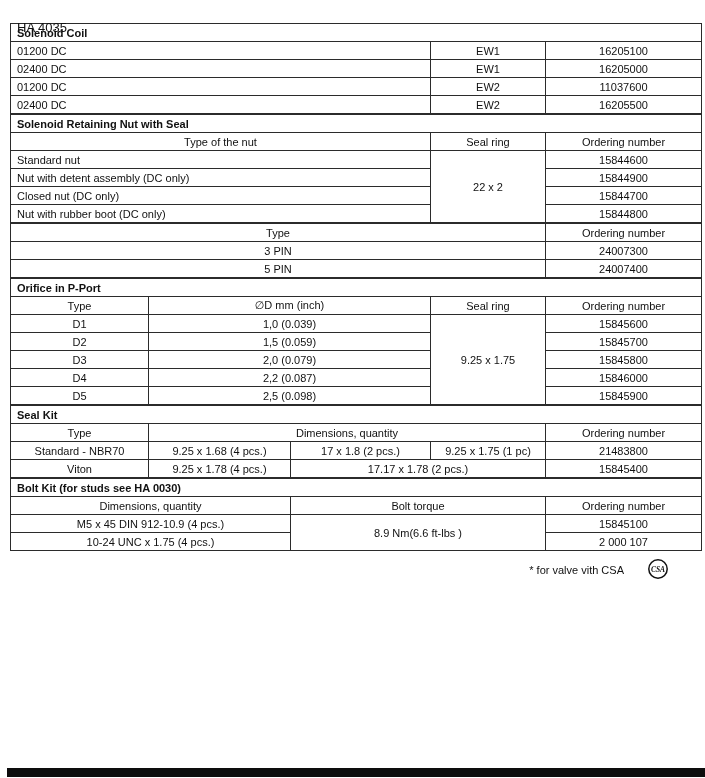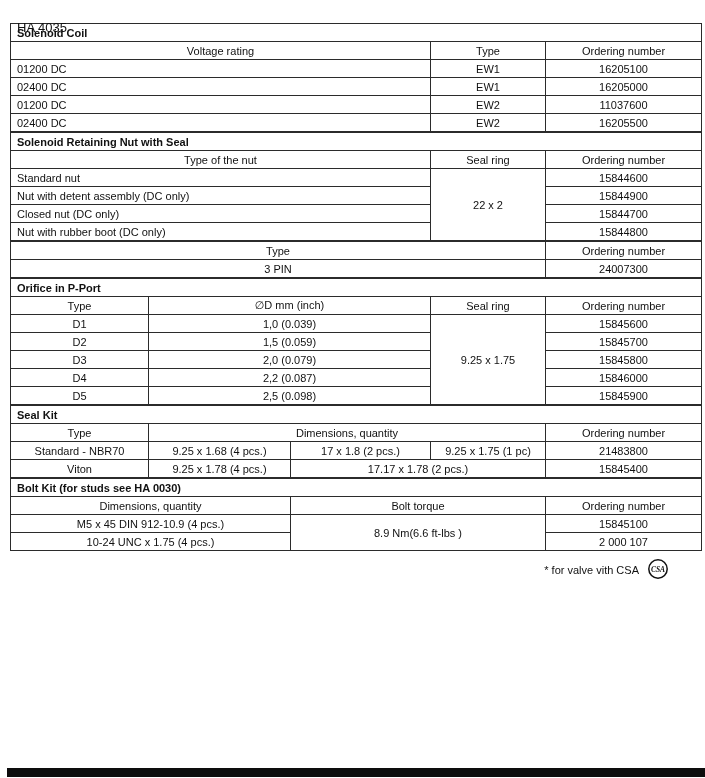--- a/index.html
+++ b/index.html
@@ -41,21 +41,21 @@
     font-weight: bold;
     margin-top: 16px;
   }
   .tbl td.left {
     text-align: left;
   }
   .footnote-row {
     display: flex;
     justify-content: flex-end;
     align-items: center;
-    gap: 8px;
+    gap: 23px;
     padding-right: 36px;
     margin-top: 7px;
     font-size: 11px;
   }
   .footer-bar {
     position: absolute;
     left: 7px;
     right: 0;
     bottom: 1px;
     height: 9px;
@@ -73,25 +73,20 @@
     <colgroup>
         <col style="width:420px">
         <col style="width:115px">
         <col style="width:156px">
       </colgroup>
     <tbody>
         <tr>
       <td class="sec" colspan="3">Solenoid Coil</td>
     </tr>
     <tr>
-      <th>Voltage rating</th>
-      <th>Type</th>
-      <th>Ordering number</th>
-    </tr>
-    <tr>
       <td class="left">01200 DC</td>
       <td>EW1</td>
       <td>16205100</td>
     </tr>
     <tr>
       <td class="left">02400 DC</td>
       <td>EW1</td>
       <td>16205000</td>
     </tr>
     <tr>
@@ -148,20 +143,24 @@
         <col style="width:156px">
       </colgroup>
     <tbody>
     <tr>
       <th>Type</th>
       <th>Ordering number</th>
     </tr>
     <tr>
       <td>3 PIN</td>
       <td>24007300</td>
+    </tr>
+    <tr>
+      <td>5 PIN</td>
+      <td>24007400</td>
     </tr>
   </tbody>
     </table>
 
   <table class="tbl">
     <colgroup>
         <col style="width:138px">
         <col style="width:282px">
         <col style="width:115px">
         <col style="width:156px">

